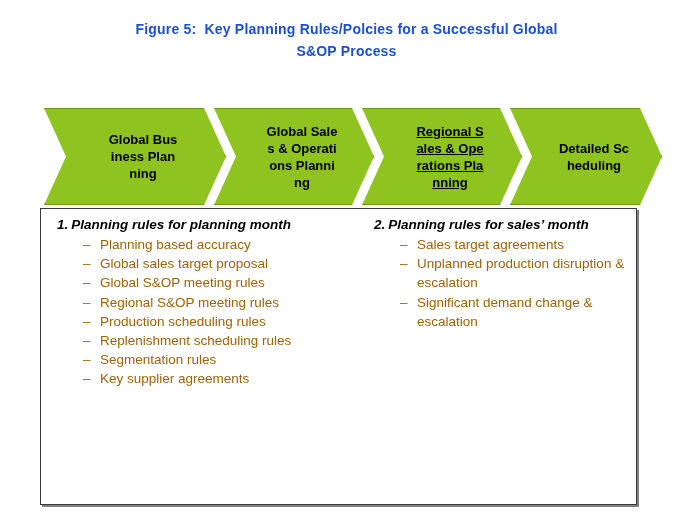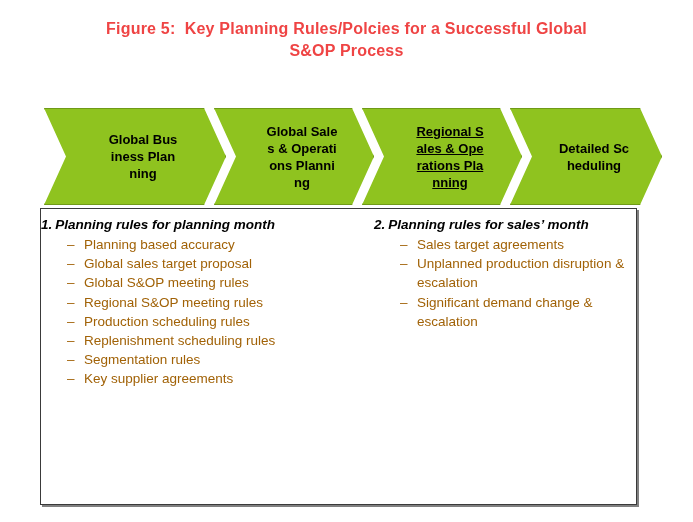--- a/index.html
+++ b/index.html
@@ -17,24 +17,24 @@
   }
 
   
   #figure-title {
     position: absolute;
     left: 0;
     top: 18px;
     width: 693px;
     text-align: center;
     font-weight: bold;
-    font-size: 16px;
+    font-size: 14px;
     line-height: 22px;
     letter-spacing: 0.2px;
-    color: #ef4444;
+    color: #1d4ed8;
   }
   #figure-title .t-line { display: block; white-space: pre; }
 
   
   #chevron-band {
     position: absolute;
     left: 40px;
     top: 108px;
     width: 630px;
     height: 97px;
@@ -77,21 +77,21 @@
     height: 297px;
     border: 1px solid #3a3a3a;
     box-sizing: border-box;
     background: #ffffff;
     box-shadow: 2px 2px 0 0 #808080;
   }
   .rules-col {
     position: absolute;
     top: 6px;
   }
-  #rules-col-1 { left: 0;   width: 320px; }
+  #rules-col-1 { left: 16px;   width: 320px; }
   #rules-col-2 { left: 333px; width: 268px; }
 
   .rules-heading {
     font-weight: bold;
     font-style: italic;
     font-size: 13.5px;
     line-height: 19px;
     white-space: nowrap;
     margin: 0 0 1px 0;
   }

